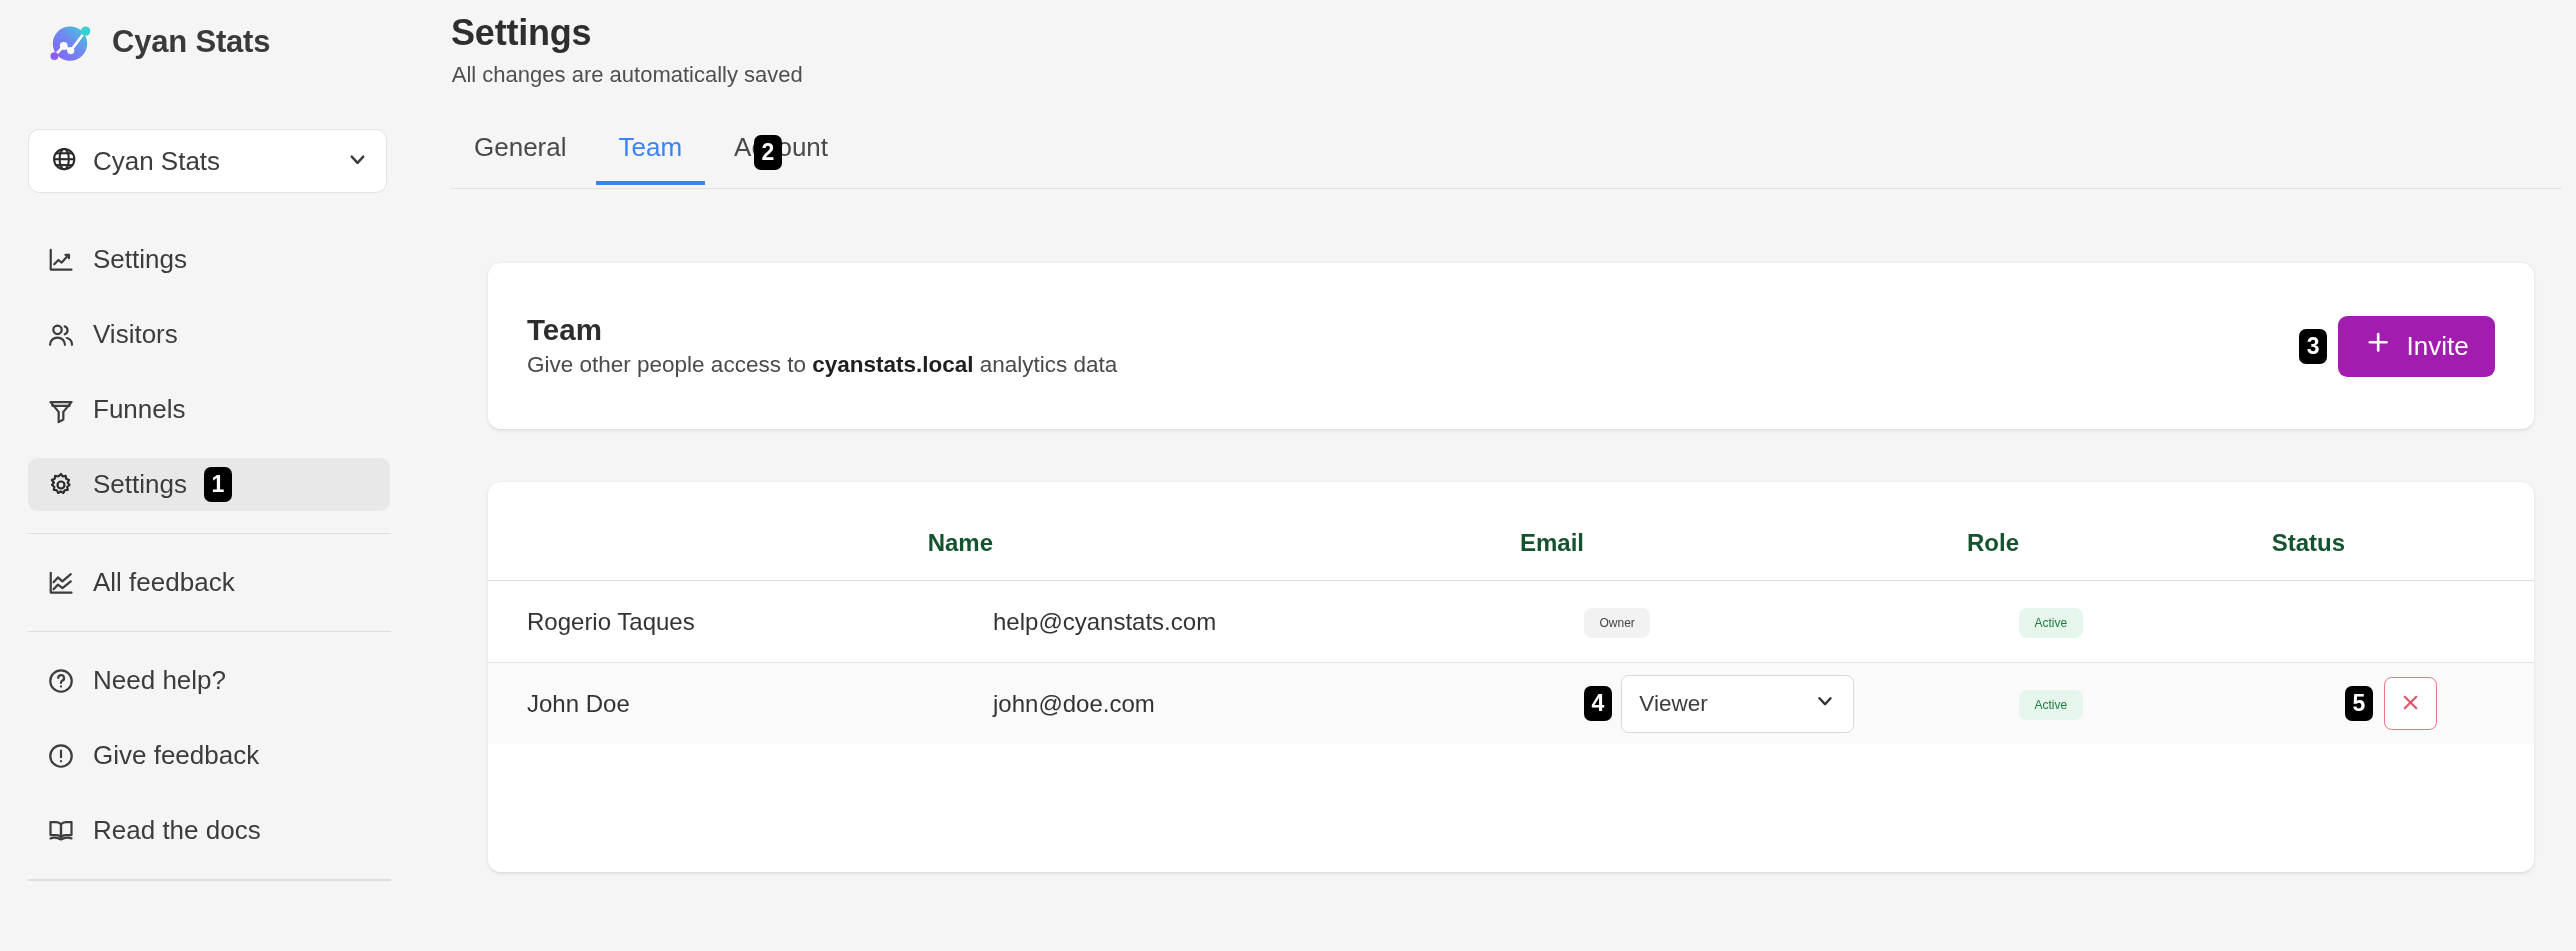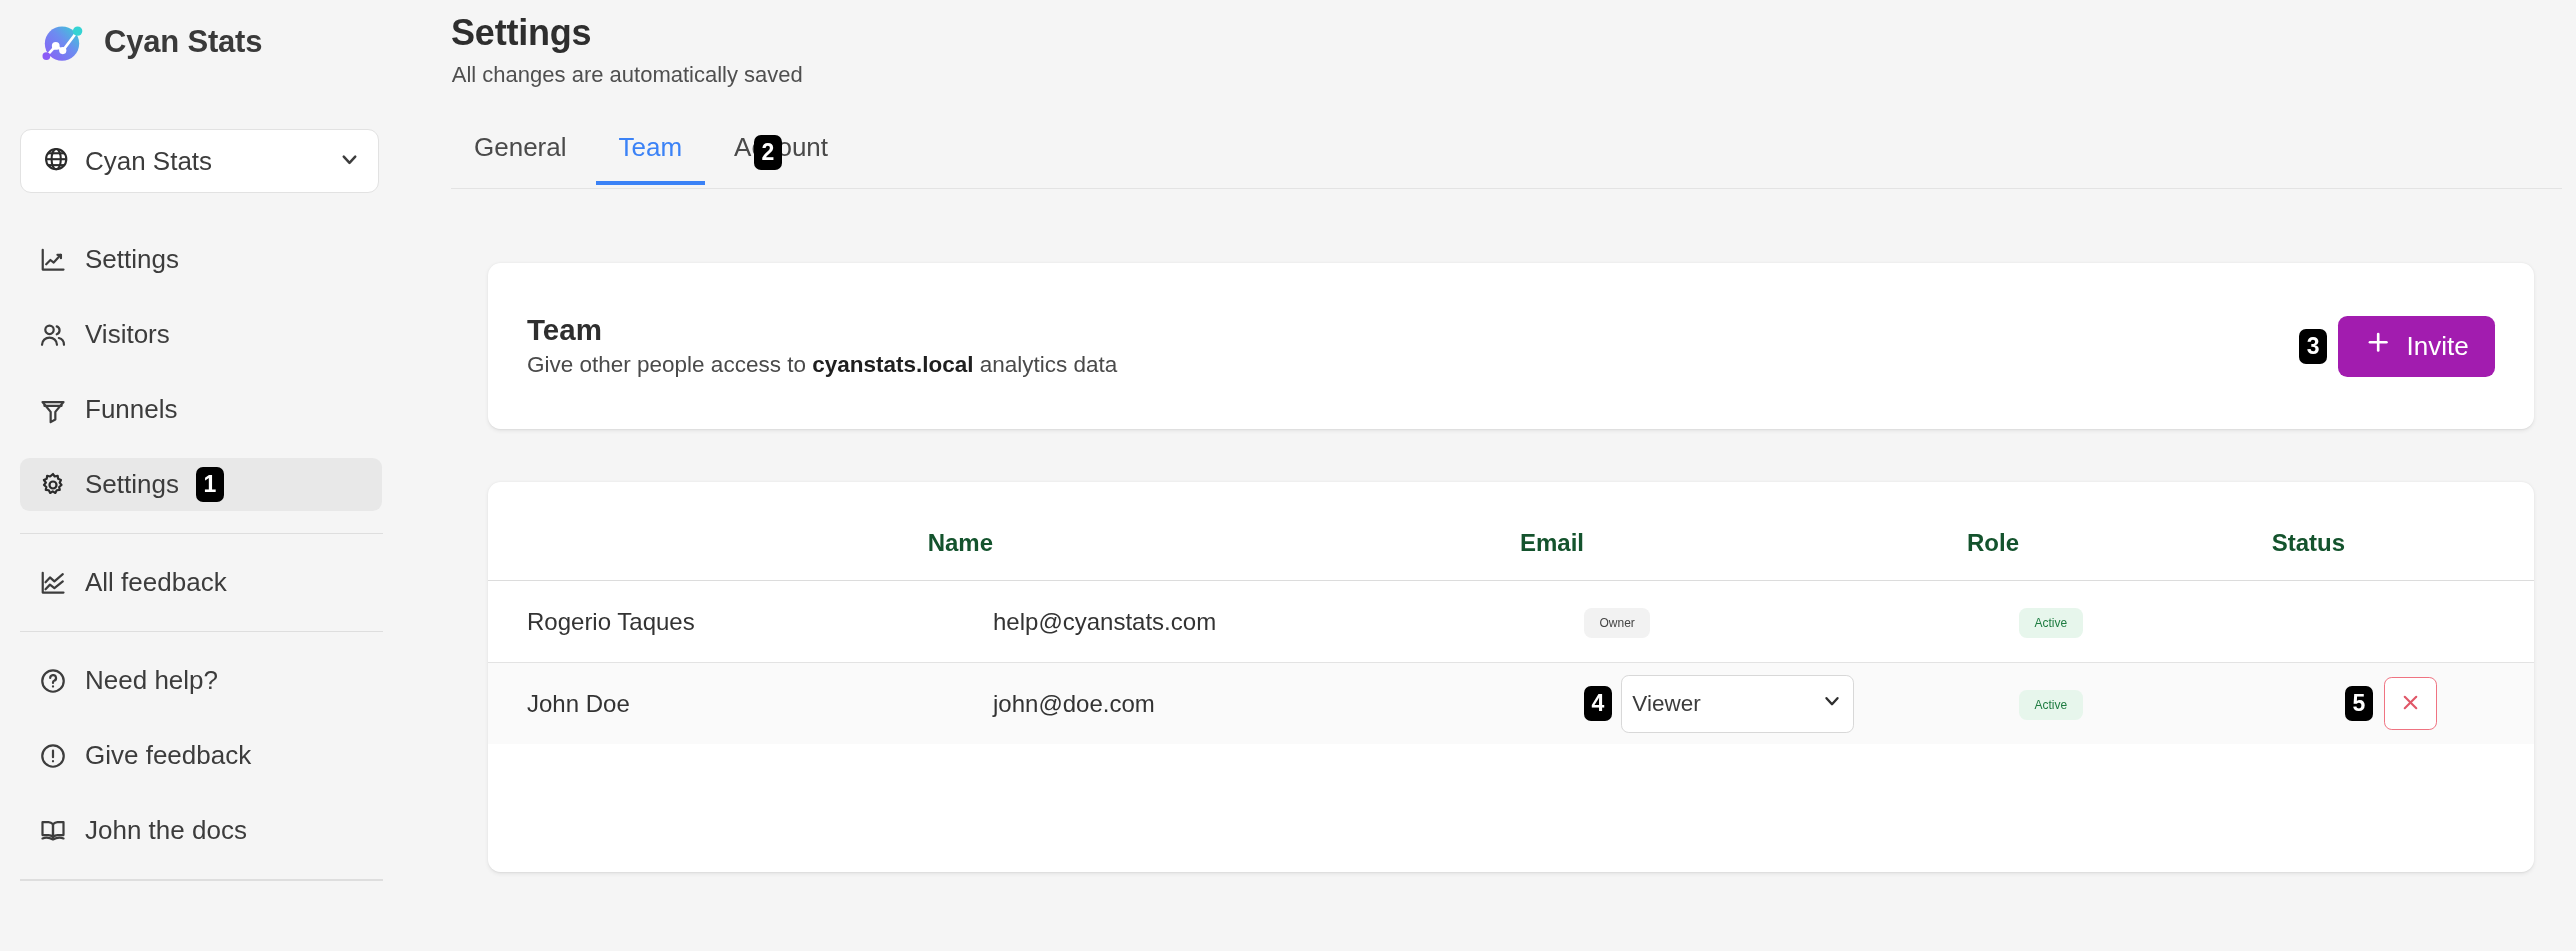--- a/index.html
+++ b/index.html
@@ -12,21 +12,21 @@
     background: #f5f5f5;
     font-family: "Liberation Sans", sans-serif;
     color: #333333;
     overflow: hidden;
     position: relative;
   }
 
   
   #sidebar {
     position: absolute;
-    left: 0; top: 0;
+    left: 8px; top: 0;
     width: 451px;
     height: 951px;
     background: #f5f5f5;
     box-sizing: border-box;
   }
   .brand {
     display: flex;
     align-items: center;
     gap: 17px;
     padding: 28px 0 0 37px;
@@ -284,21 +284,21 @@
   .role-select {
     width: 233px;
     height: 58px;
     background: #ffffff;
     border: 1.2px solid #d8d8d8;
     border-radius: 7.8px;
     box-sizing: border-box;
     display: flex;
     align-items: center;
     justify-content: space-between;
-    padding: 0 10px;
+    padding: 0 17px;
     font-size: 22.5px;
     color: #3c3c3c;
     cursor: pointer;
   }
   .actions-cell {
     display: flex;
     align-items: center;
     justify-content: flex-start;
     gap: 11px;
   }
@@ -443,21 +443,21 @@
     </div>
 
     <div class="nav-item">
       <span class="nav-ico">
         <svg width="28" height="28" viewBox="0 0 24 24" fill="none" stroke="#3d3d3d" stroke-width="1.9" stroke-linecap="round" stroke-linejoin="round">
           <path d="M3 4.4h5.2c1.6 0 2.9.9 3.8 1.9v11c-.9-1-2.2-1.8-3.8-1.8H3z"></path>
           <path d="M21 4.4h-5.2c-1.6 0-2.9.9-3.8 1.9v11c.9-1 2.2-1.8 3.8-1.8H21z"></path>
           <path d="M3 18.4c2.6-1.1 5.4-1.1 9 .8 3.6-1.9 6.4-1.9 9-.8"></path>
         </svg>
       </span>
-      <span class="nav-label">John the docs</span>
+      <span class="nav-label">Read the docs</span>
     </div>
 
     <div class="sep"></div>
   </div>
 </div>
 
 <div id="main">
 
   <div class="page-title">Settings</div>
   <div class="page-sub">All changes are automatically saved</div>

